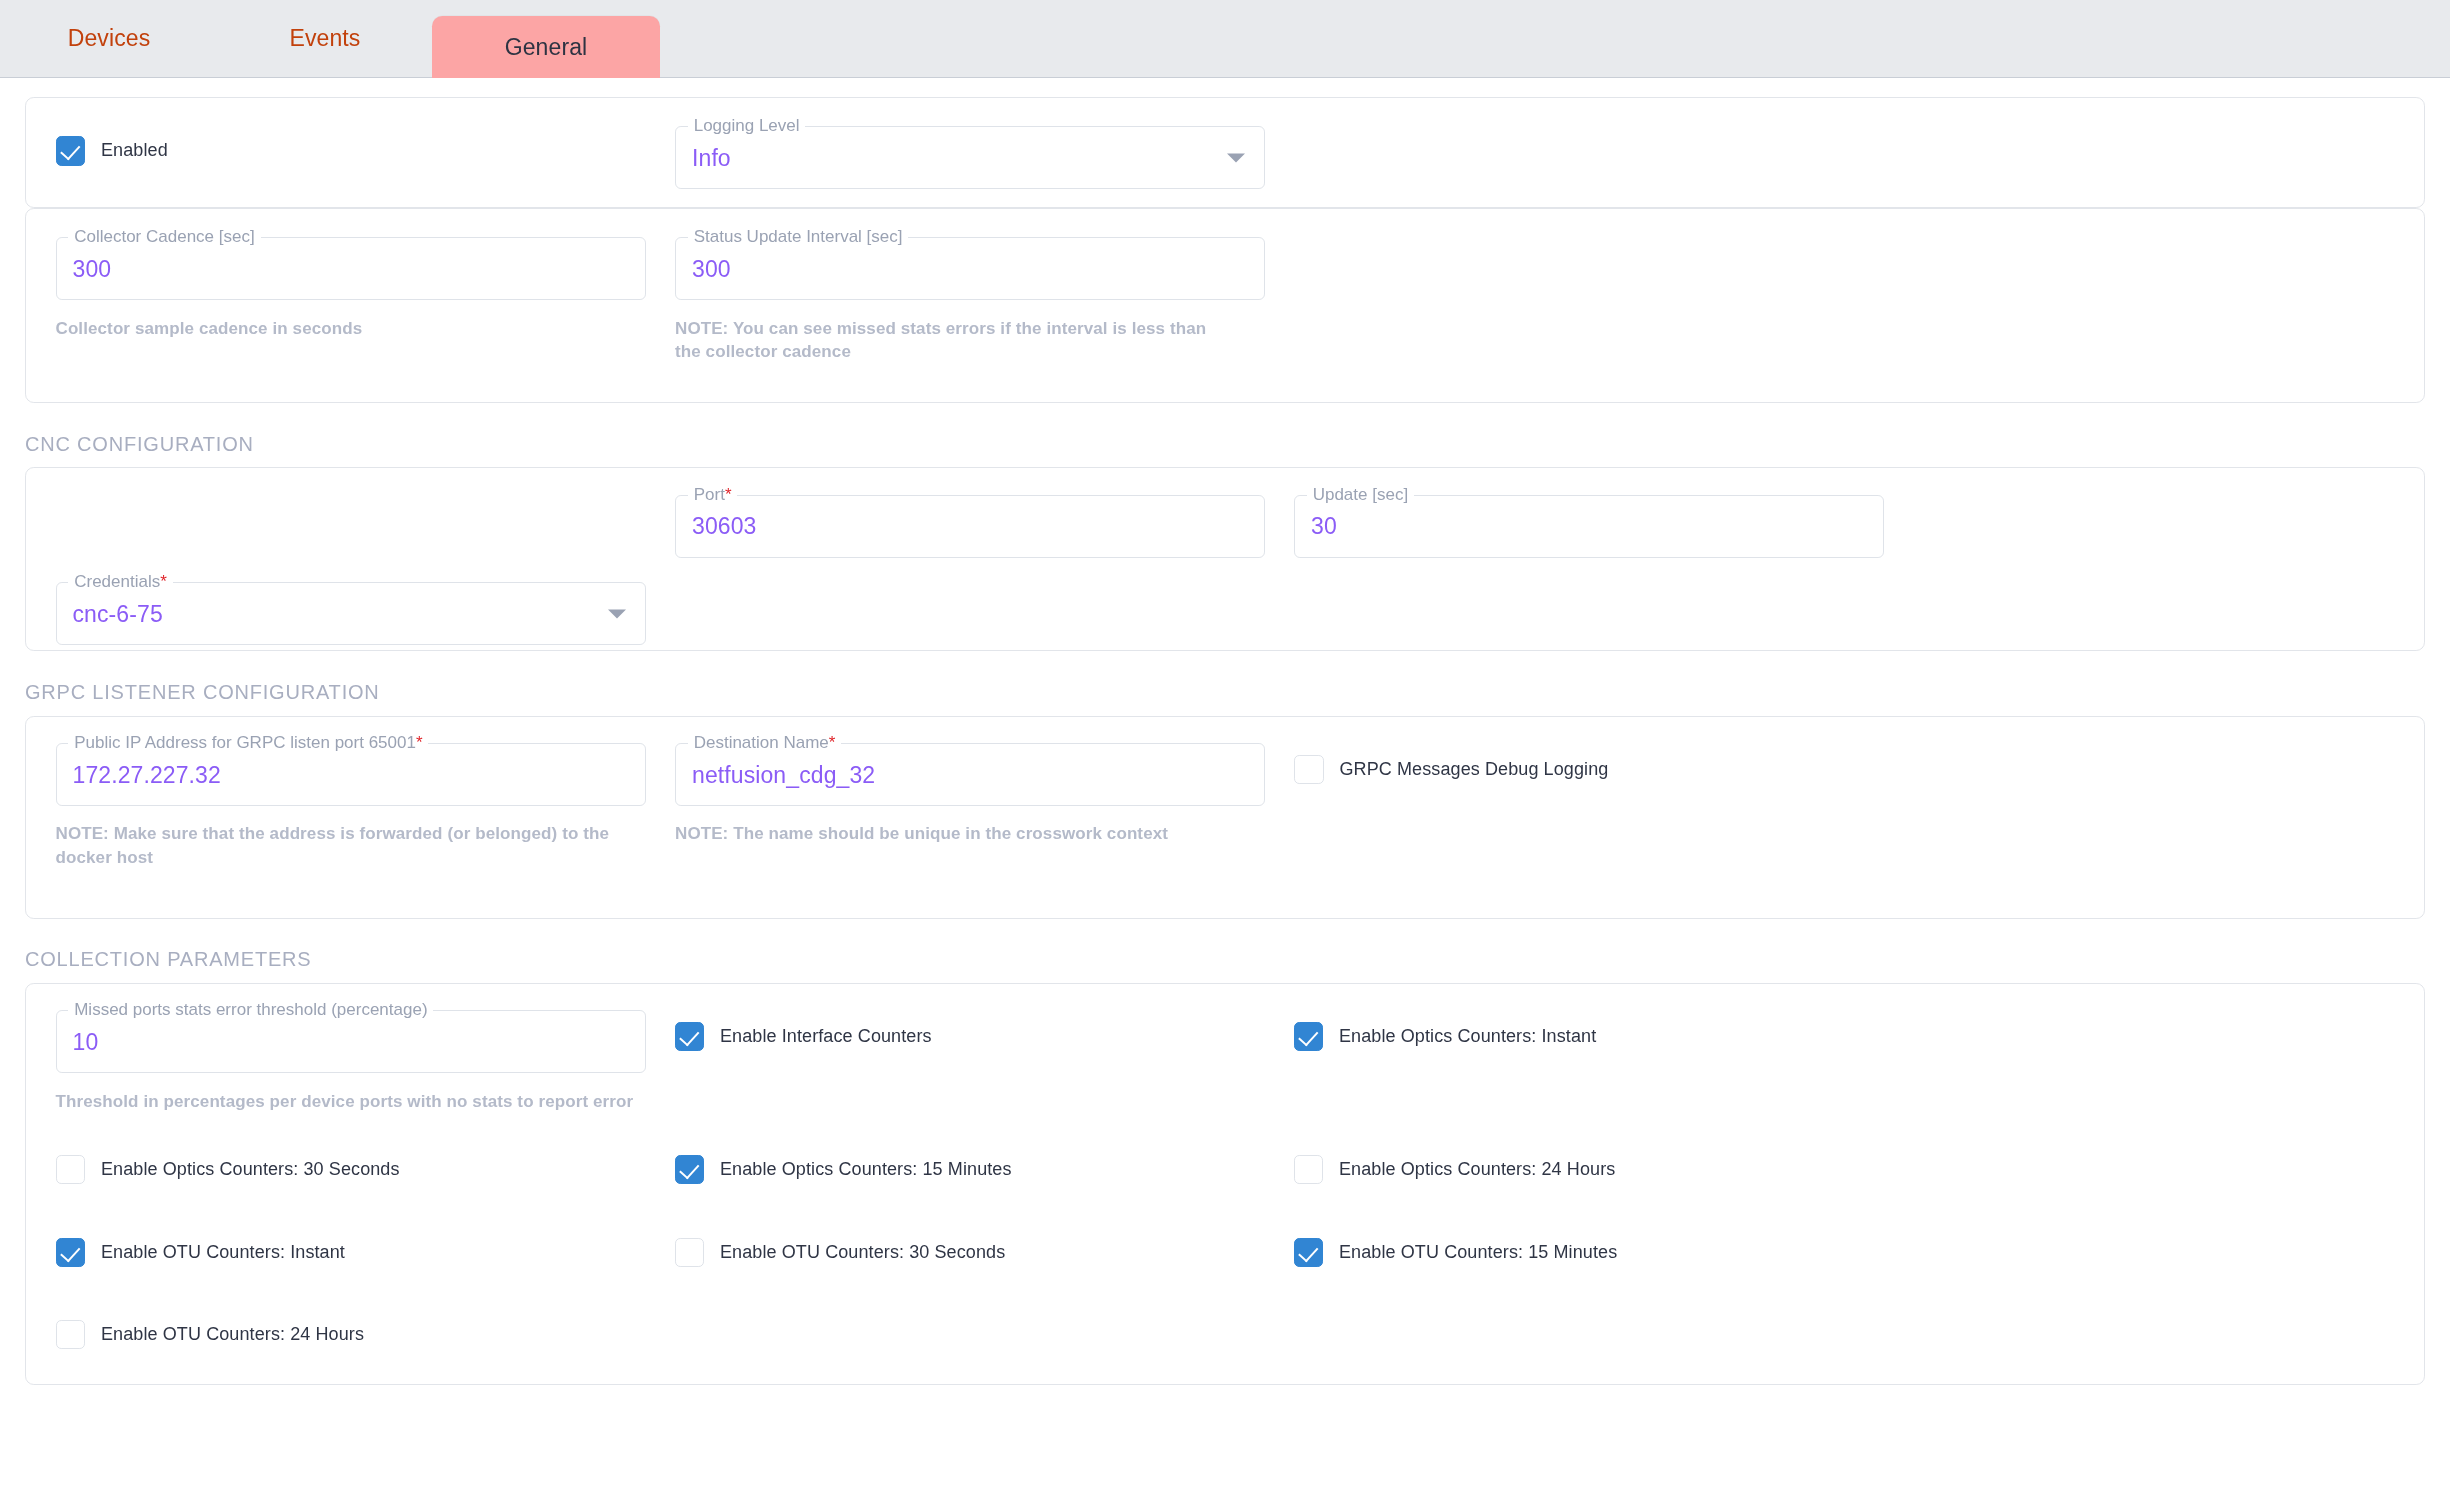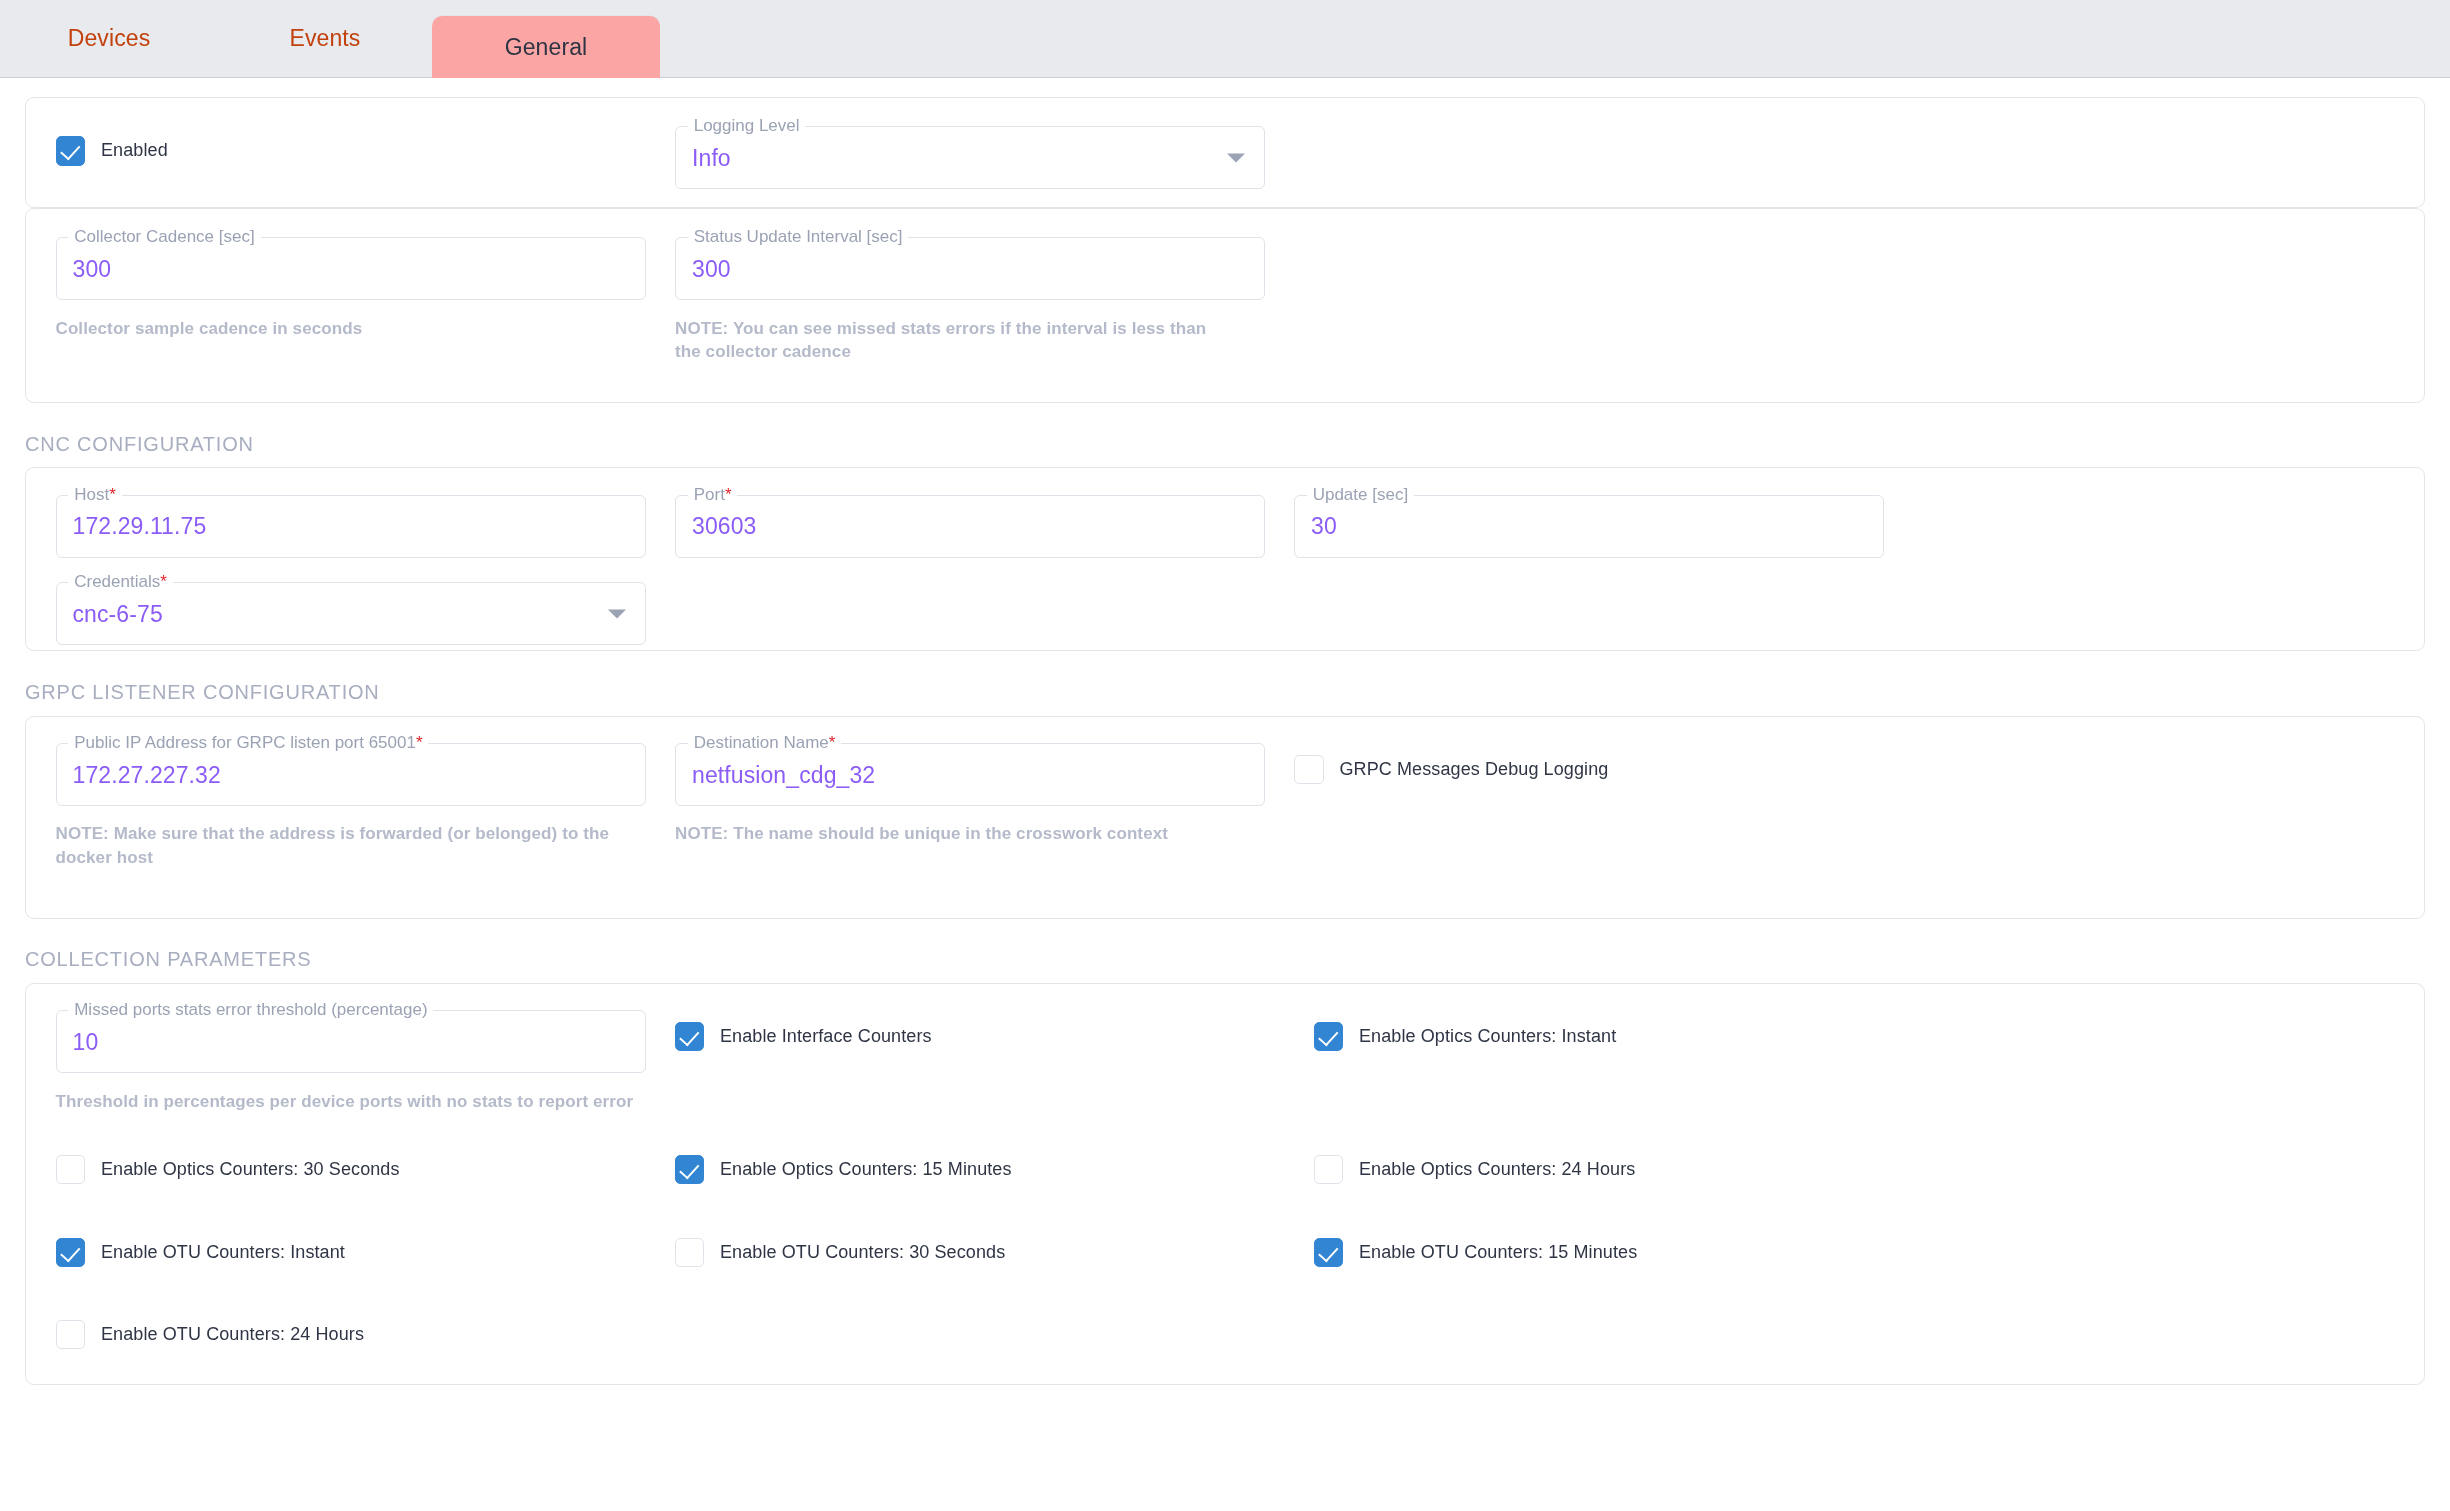--- a/index.html
+++ b/index.html
@@ -189,21 +189,21 @@
   .help-missed { position: absolute; left: 29.5px; top: 94px; width: 590px; }
 
   .cgrid {
     position: absolute;
     left: 29.5px; top: 0;
     width: 2329px;
   }
   .cgrid .cell { position: absolute; }
   .c1 { left: 0px; }
   .c2 { left: 619px; }
-  .c3 { left: 1238px; margin-left: 20px; }
+  .c3 { left: 1238px; }
   .r1 { top: 38px; }
   .r2 { top: 171px; }
   .r3 { top: 254px; }
   .r4 { top: 336px; }
 </style>
 </head>
 <body>
 
 <div class="tabbar">
   <div class="tabs">
@@ -249,24 +249,20 @@
         <span class="value">300</span>
       </div>
       <div class="helper help-status">NOTE: You can see missed stats errors if the interval is less than the collector cadence</div>
     </div>
   </div>
 
   <div class="section-wrap">
     <div class="section-title">CNC CONFIGURATION</div>
     <div class="card card-cnc">
       <div class="inner">
-        <div class="field fld-host">
-          <span class="legend"><span>Host</span><span class="req">*</span></span>
-          <span class="value">172.29.11.75</span>
-        </div>
 
         <div class="field fld-port">
           <span class="legend"><span>Port</span><span class="req">*</span></span>
           <span class="value">30603</span>
         </div>
 
         <div class="field fld-timeout">
           <span class="legend">Update [sec]</span>
           <span class="value">30</span>
         </div>

